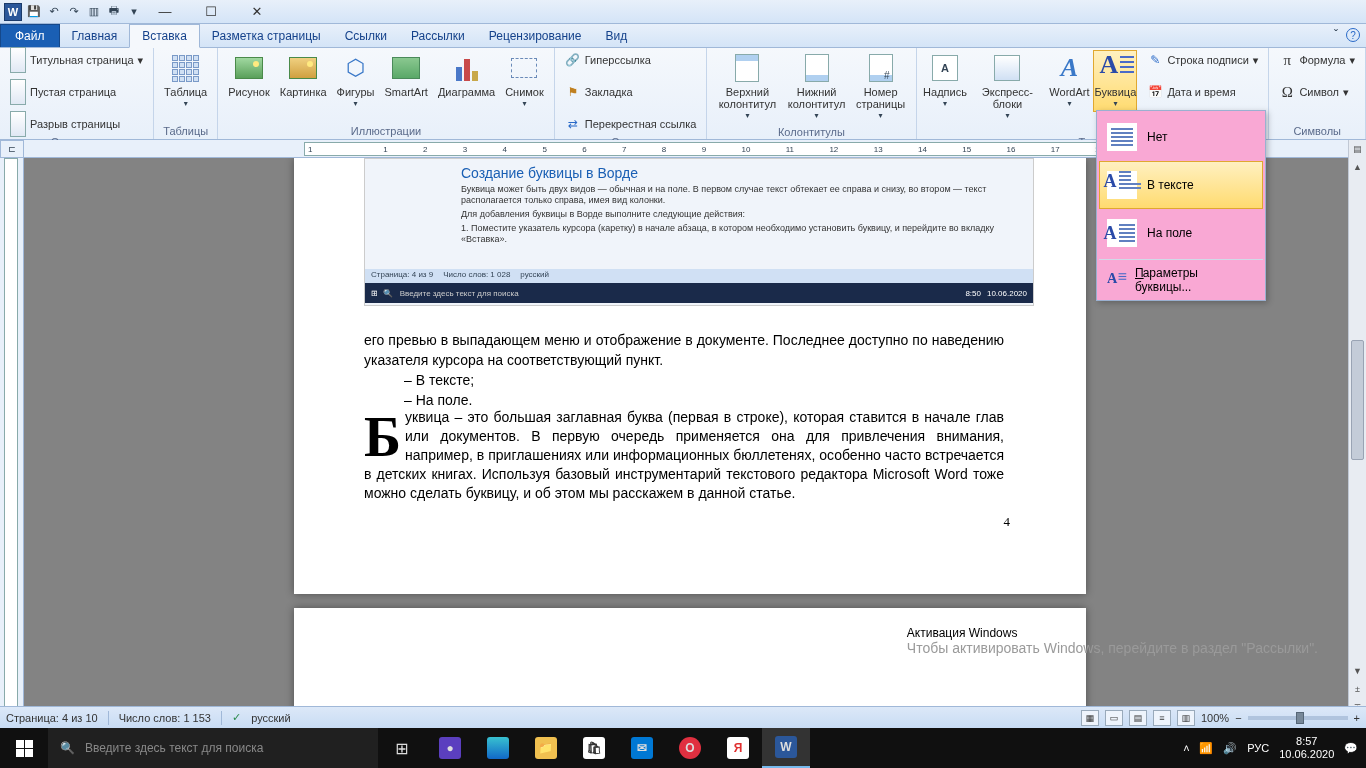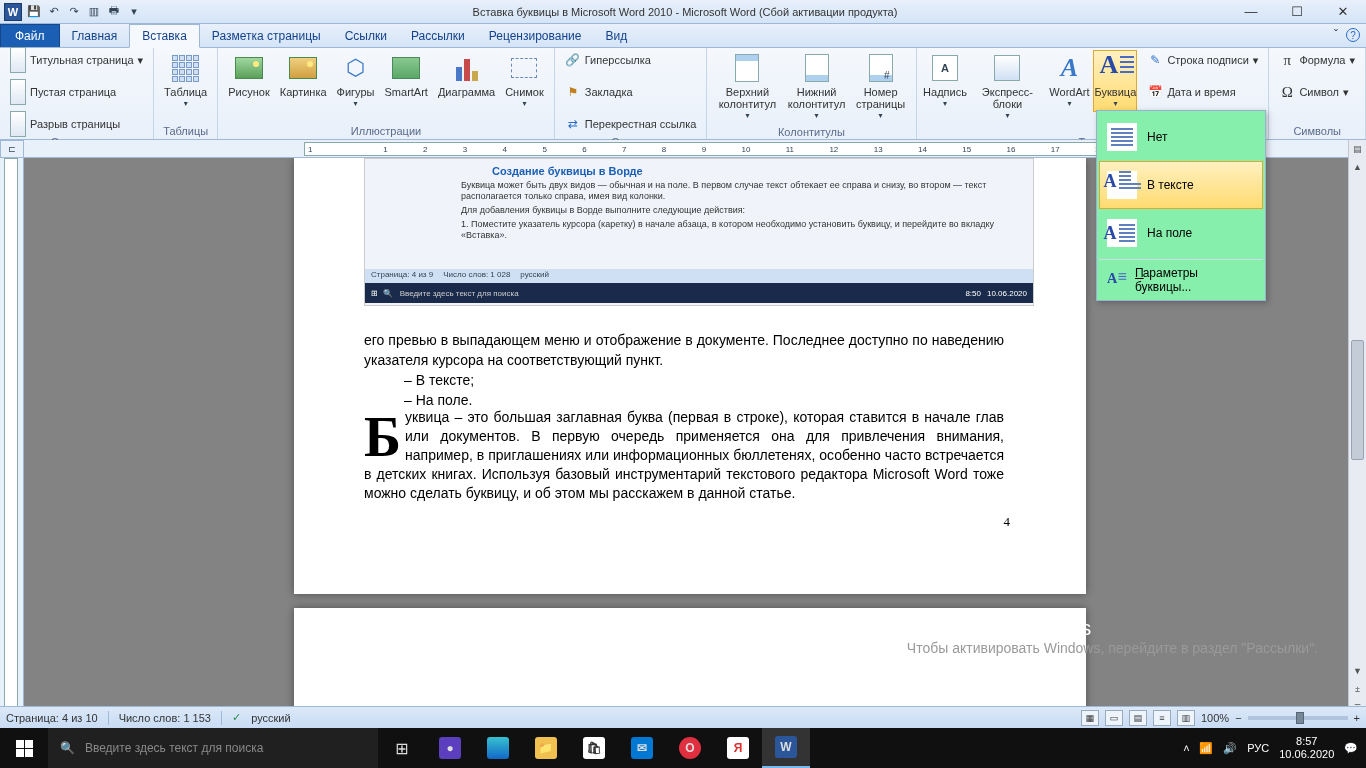--- a/index.html
+++ b/index.html
@@ -54,21 +54,21 @@
 .ic-hf.num::after { content:"#"; position:absolute; bottom:0; right:2px; font-size:10px; color:#345;}
 .ic-tbox { width:26px;height:26px;background:#fff;border:1px solid #8aa;display:flex;align-items:center;justify-content:center;color:#345;font-weight:bold;}
 .ic-qp { width:26px;height:26px;background:linear-gradient(#fff,#d0e0f4);border:1px solid #8aa;}
 .ic-wa { font-family: "Times New Roman"; font-style: italic; font-size: 26px; color: #3a78c8; font-weight: bold; }
 .ic-dropcap { width:32px;height:32px;display:flex;}
 .ic-dropcap .big { font-family:"Times New Roman";font-size:26px;font-weight:bold;color:#2a4aa8;line-height:26px;}
 .ic-dropcap .lines { display:flex;flex-direction:column;gap:3px;margin-left:2px;padding-top:4px;}
 .ic-dropcap .lines div { width:14px;height:2px;background:#4a6ac8;}
 
 
-.dropdown { position:absolute; top:110px; left:1096px; width:170px; background:#86efac; border:1px solid #9ab0d0; box-shadow:2px 2px 6px rgba(0,0,0,.25); z-index:50; font-size:12px; padding:2px; }
+.dropdown { position:absolute; top:110px; left:1096px; width:170px; background:#f9a8d4; border:1px solid #9ab0d0; box-shadow:2px 2px 6px rgba(0,0,0,.25); z-index:50; font-size:12px; padding:2px; }
 .dropdown .item { display:flex; align-items:center; gap:10px; padding:10px 8px; cursor:pointer; }
 .dropdown .item.hover { background:linear-gradient(#fff0c0,#ffdb70); border:1px solid #e0a830; padding:9px 7px; }
 .dropdown .item .thumb { width:30px; height:28px; display:flex; align-items:center; justify-content:center; background:#fff; }
 .dropdown .item .thumb.none { position:relative; }
 .dropdown .item .thumb.none .lines, .dropdown .item .thumb.in .lines, .dropdown .item .thumb.marg .lines { display:flex;flex-direction:column;gap:2px;}
 .dropdown .item .thumb .lines div { width:22px;height:2px;background:#6080c0;}
 .dropdown .item .thumb.in .A, .dropdown .item .thumb.marg .A { font-family:"Times New Roman";font-size:18px;font-weight:bold;color:#2a4aa8;}
 .dropdown .sep { height:1px;background:#d0dae8;margin:2px 0;}
 .dropdown .opt { display:flex;align-items:center;gap:8px;padding:4px 8px;cursor:pointer;}
 .dropdown .opt .ic { width:20px;height:18px;display:flex;}
@@ -80,33 +80,33 @@
 .ruler-v { position:absolute; top:158px; left:0; width:24px; bottom:52px; background:#e8f0fa; border-right:1px solid #a0b8d8; font-size:8px; color:#345;}
 .ruler-v .strip { position:absolute; top:0; left:4px; width:14px; bottom:0; background:#fff; border:1px solid #8aa;}
 .ruler-corner { position:absolute;top:140px;left:0;width:24px;height:18px;background:#e8f0fa;border:1px solid #a0b8d8;display:flex;align-items:center;justify-content:center;font-size:9px;color:#345;}
 
 
 .docarea { position:absolute; top:158px; left:24px; right:18px; bottom:52px; background:#838383; overflow:hidden; }
 .page { position:absolute; background:#fff; box-shadow:0 0 8px rgba(0,0,0,.4); }
 .page1 { top:0; left:270px; width:792px; height:436px; }
 .page2 { top:450px; left:270px; width:792px; height:120px; }
 .page1 .embedded { position:absolute; top:0; left:70px; width:670px; height:148px; background:#f0f4fa; border:1px solid #ccc; font-size:9px; color:#333; padding:6px 8px;}
-.page1 .embedded .ttl { color:#1a5fb4; font-weight:bold; font-size:11px; margin-left:119px;}
+.page1 .embedded .ttl { color:#1a5fb4; font-weight:normal; font-size:14px; margin-left:88px;}
 .page1 .embedded p { margin:3px 0 3px 88px; line-height:11px;}
 .page1 .embedded .tb { position:absolute; bottom:2px; left:0; right:0; height:20px; background:#1a2a4a; display:flex; align-items:center; gap:6px; padding:0 6px; font-size:8px; color:#fff;}
 .page1 .embedded .sb { position:absolute; bottom:22px; left:0; right:0; height:14px; background:#d0e0f4; font-size:8px; color:#345; padding:1px 6px; display:flex; gap:10px;}
 .page1 .mainpara { position:absolute; top:152px; left:70px; width:640px; font-size:14px; font-family:"Times New Roman",serif; line-height:20px; text-align:justify; color:#000;margin-top:20px;}
 .page1 .mainpara .li { margin-left:40px;}
 .page1 .dropcap-para { position:absolute; top:250px; left:70px; width:640px; font-size:14px; font-family:"Times New Roman",serif; line-height:19px; text-align:justify; color:#000;}
 .page1 .dropcap-para .dc { float:left; font-size:56px; line-height:46px; font-weight:bold; font-family:"Times New Roman",serif; padding-right:4px; padding-top:6px;}
 .page1 .pgnum { position:absolute; top:356px; right:76px; font-size:13px; font-family:"Times New Roman";}
 
 
 .watermark { position:absolute; bottom:60px; right:30px; color:#9a9a9a; font-size:14px; z-index:5; pointer-events:none;}
-.watermark .t1 { font-size:20px; color:#ffffff;}
+.watermark .t1 { font-size:12px; color:#000000;}
 
 
 .scroll-v { position:absolute; top:140px; right:0; width:18px; bottom:52px; background:#e8ecf2; border-left:1px solid #c0c8d4;}
 .scroll-v .thumb { position:absolute; top:200px; left:2px; right:2px; height:120px; background:#c4ccd8; border:1px solid #9aa4b4; border-radius:2px;}
 .scroll-v .btn { position:absolute; left:0;right:0;height:18px;display:flex;align-items:center;justify-content:center;font-size:9px;color:#555;background:#e8ecf2;}
 
 
 .statusbar { position:absolute; bottom:40px; left:0; right:0; height:22px; background:linear-gradient(#dce8f8,#c8dcf4); border-top:1px solid #a0b8d8; display:flex; align-items:center; font-size:11px; color:#333; padding:0 6px; gap:10px;}
 .statusbar .sep { width:1px; height:14px; background:#a0b8d8;}
 .statusbar .right { margin-left:auto; display:flex; align-items:center; gap:6px;}
@@ -134,21 +134,20 @@
 <div class="titlebar">
   <div class="qat">
     <div class="word-icon">W</div>
     <div class="ico">💾</div>
     <div class="ico">↶</div>
     <div class="ico">↷</div>
     <div class="ico">▥</div>
     <div class="ico">🖶</div>
     <div class="ico">▾</div>
   </div>
-  <div class="title">Вставка буквицы в Microsoft Word 2010  -  Microsoft Word (Сбой активации продукта)</div>
   <div class="winbtns">
     <div>—</div>
     <div>☐</div>
     <div>✕</div>
   </div>
 </div>
 
 <div class="tabstrip">
   <div class="file">Файл</div>
   <div class="tab">Главная</div>

